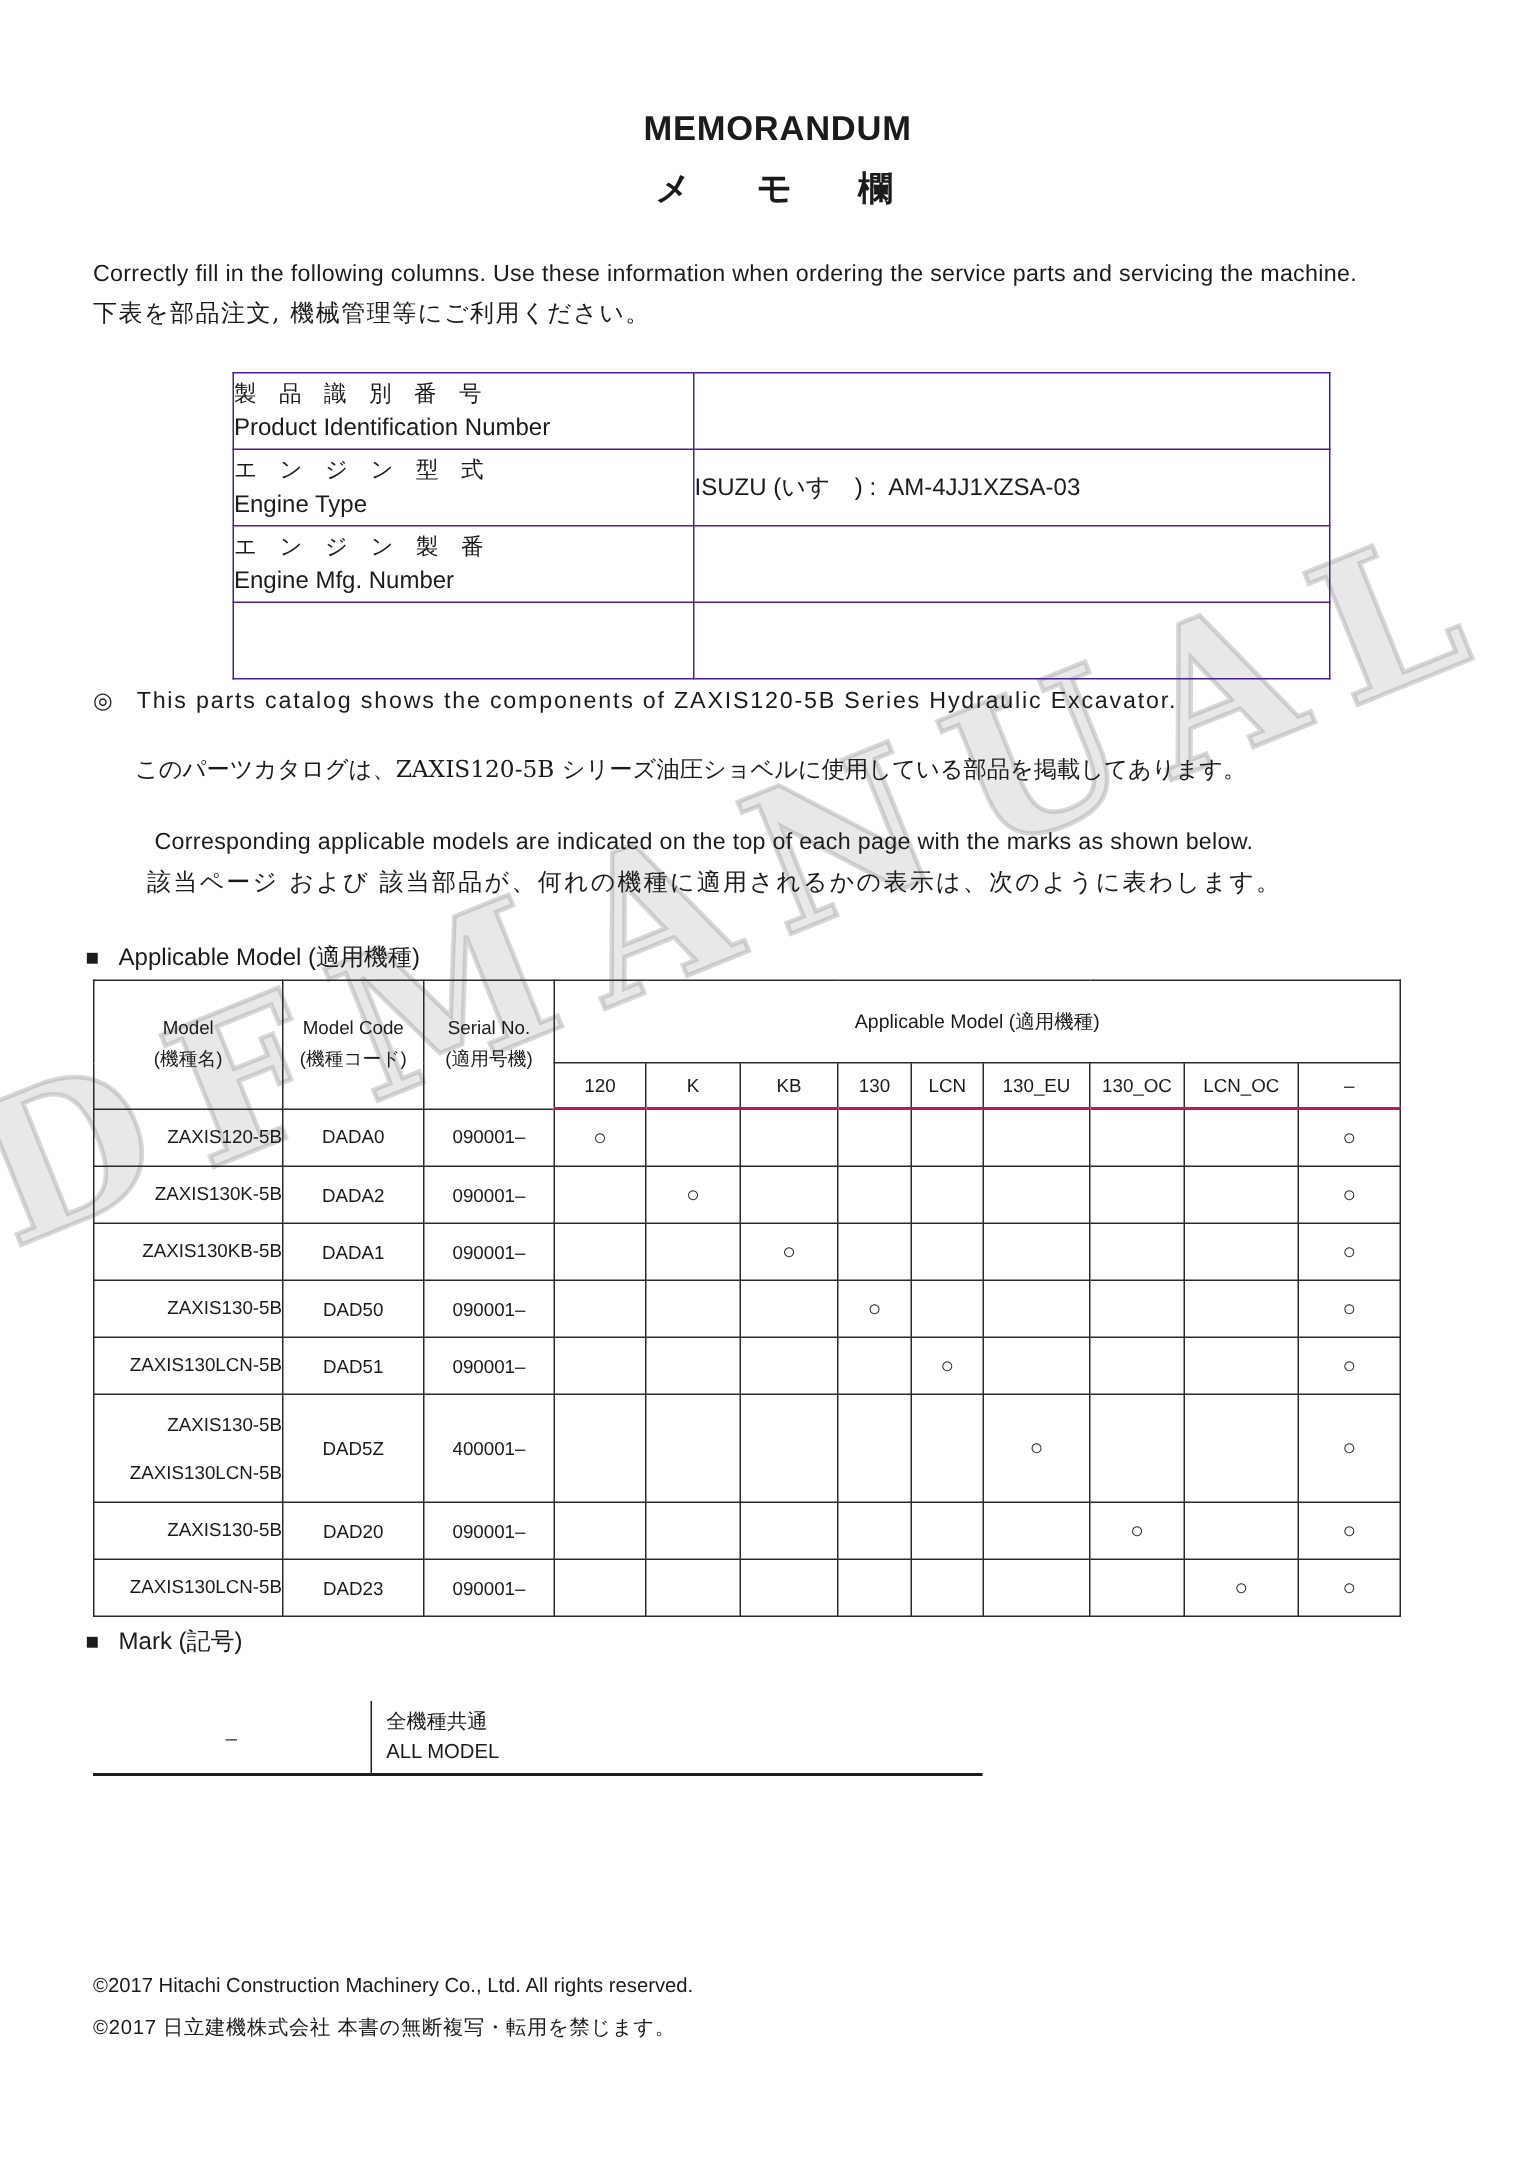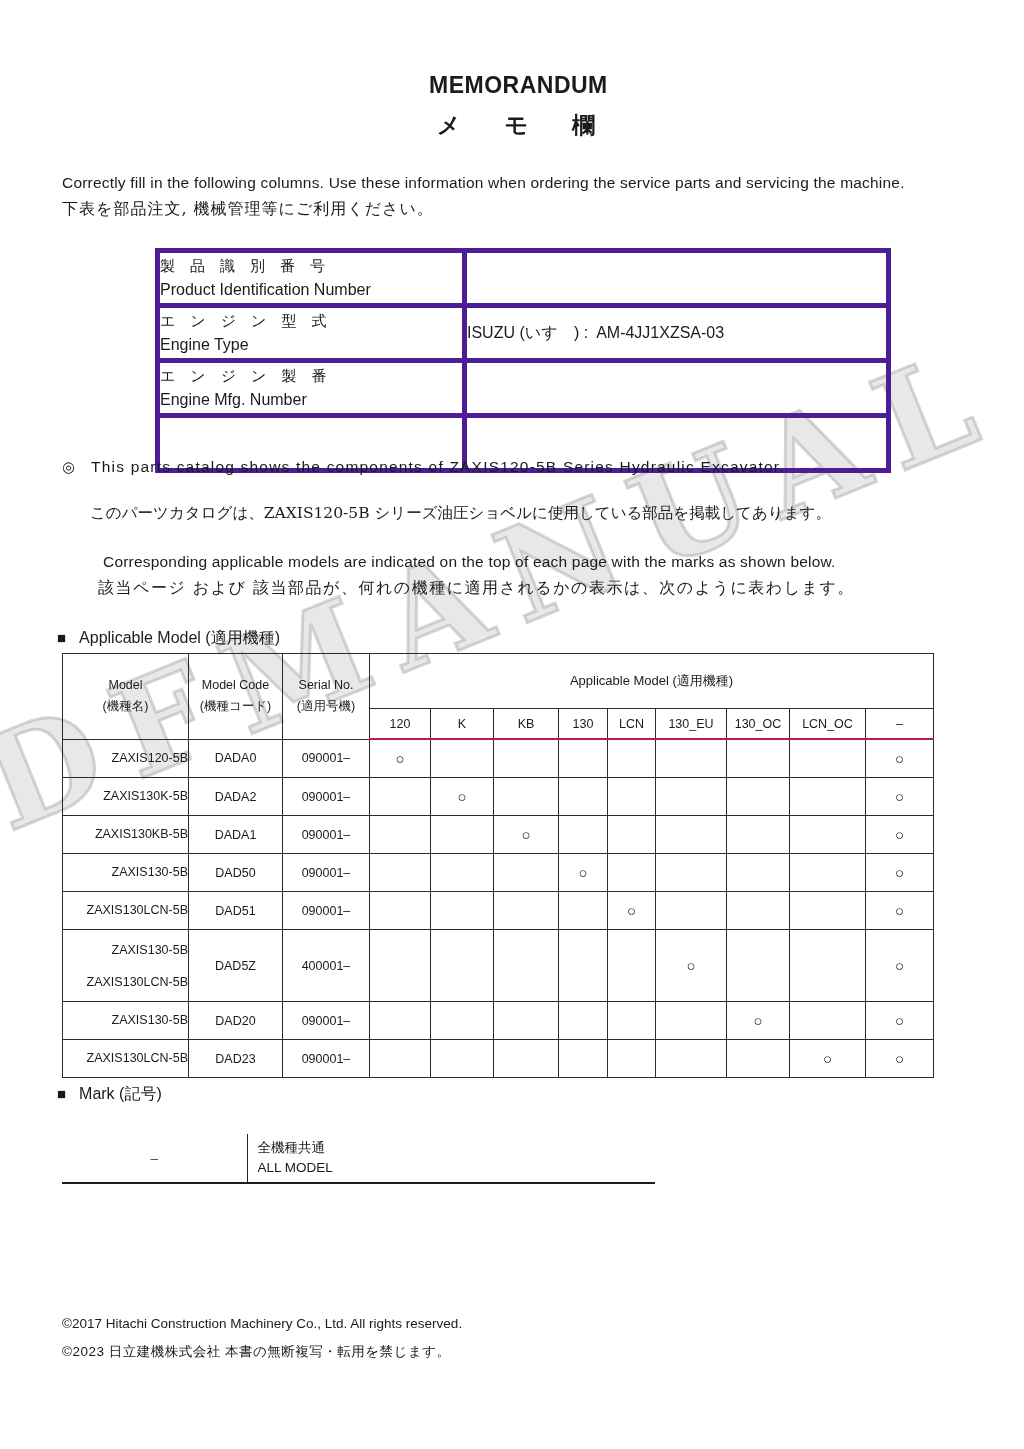--- a/index.html
+++ b/index.html
@@ -16,21 +16,21 @@
     transform:rotate(-22deg);transform-origin:0 0;user-select:none;}
 
   .page-title{left:429px;top:72px;font-size:23px;font-weight:700;letter-spacing:0.5px;}
   .page-title-jp{left:437px;top:110px;font-size:23px;font-weight:700;letter-spacing:44px;white-space:nowrap;}
 
   .intro-en{left:62px;top:174px;font-size:15.5px;letter-spacing:0.2px;}
   .intro-jp{left:62px;top:199px;font-size:16px;letter-spacing:1px;}
 
   
   .info-table{left:155px;top:248px;border-collapse:collapse;table-layout:fixed;width:731px;}
-  .info-table td{border:5px solid #4c1d95;padding:0;vertical-align:middle;height:50px;}
+  .info-table td{border:1px solid #4c1d95;padding:0;vertical-align:middle;height:50px;}
   .info-label{padding:2px 0 2px 12px;}
   .info-label .jp{font-family:"DejaVu Serif","Liberation Serif",serif;font-size:15px;letter-spacing:15px;line-height:23px;white-space:nowrap;}
   .info-label .en{font-size:16px;line-height:23px;}
   .info-value{font-size:16px;padding-left:13px;white-space:pre;}
 
   .note-catalog{left:62px;top:458px;font-size:15.5px;letter-spacing:1.2px;}
   .note-catalog .marker{display:inline-block;margin-right:16px;font-size:15px;letter-spacing:0;}
   .note-catalog-jp{left:90px;top:503px;font-size:15.5px;}
   .note-models{left:103px;top:553px;font-size:15.5px;letter-spacing:0.2px;}
   .note-models-jp{left:98px;top:578px;font-size:16px;letter-spacing:1.5px;}
@@ -317,15 +317,15 @@
       <td class="c1 mark-dash">–</td>
       <td class="mark-app-cell">
         <div>全機種共通</div>
         <div>ALL MODEL</div>
       </td>
     </tr>
   </tbody>
     </table>
 
   <div class="layer footer-en">©2017 Hitachi Construction Machinery Co., Ltd. All rights reserved.</div>
-  <div class="layer footer-jp">©2023  日立建機株式会社  本書の無断複写・転用を禁じます。</div>
+  <div class="layer footer-jp">©2017  日立建機株式会社  本書の無断複写・転用を禁じます。</div>
 
 </div>
 
 </body></html>

